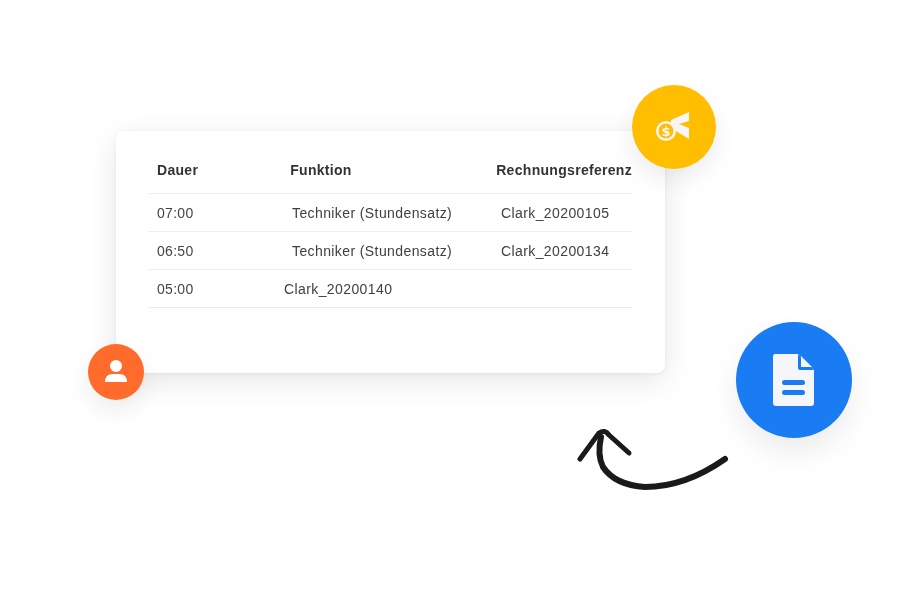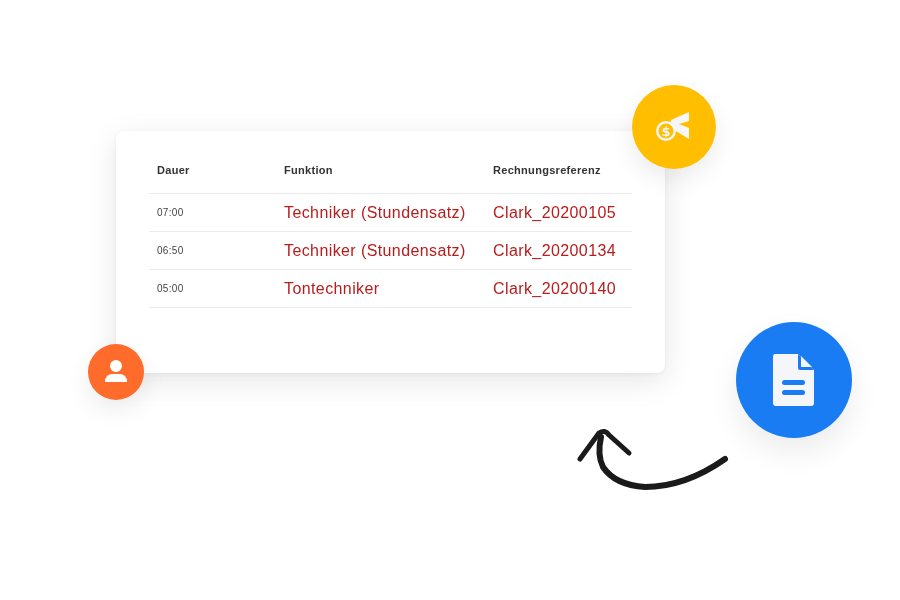--- a/index.html
+++ b/index.html
@@ -4,25 +4,25 @@
 <style>
   html, body { margin:0; padding:0; }
   body { width:900px; height:600px; background:#ffffff; position:relative; overflow:hidden;
          font-family:"Liberation Sans", "DejaVu Sans", sans-serif; color:#3a3a3a; }
   .card { position:absolute; left:116px; top:131px; width:549px; height:242px; background:#fff;
           border-radius:8px; box-shadow:0 8px 30px rgba(0,0,0,0.10), 0 1px 4px rgba(0,0,0,0.05); }
   .table { position:absolute; left:33px; top:16px; width:483px; }
   .row { display:flex; align-items:center; border-bottom:1.5px solid #ececec; height:37px; }
   .row.head { height:46px; }
   .c1 { width:127px; padding-left:8px; }
-  .c2 { width:209px; }
+  .c2 { width:209px;margin-left:8px; }
   .c3 { flex:1; }
-  .head span { font-size:11px; font-weight:600; color:#333; letter-spacing:0.3px; }
-  .body .c1 { font-size:10px; color:#444; letter-spacing:0.3px; }
-  .body .c2, .body .c3 { font-size:16px; color:#b91c1c; letter-spacing:0.4px; }
+  .head span { font-size:14px; font-weight:600; color:#333; letter-spacing:0.3px; }
+  .body .c1 { font-size:14px; color:#444; letter-spacing:0.3px; }
+  .body .c2, .body .c3 { font-size:14px; color:#404040; letter-spacing:0.4px; }
   .circle { position:absolute; border-radius:50%; display:flex; align-items:center; justify-content:center; }
   .money { left:632px; top:85px; width:84px; height:84px; background:#ffbe00;
            box-shadow:0 10px 25px rgba(0,0,0,0.08); }
   .doc { left:736px; top:322px; width:116px; height:116px; background:#1a7cf3;
          box-shadow:0 14px 30px rgba(0,0,0,0.08); }
   .user { left:88px; top:344px; width:56px; height:56px; background:#ff6b2b;
           box-shadow:0 10px 25px rgba(0,0,0,0.08); }
   .arrow { position:absolute; left:575px; top:425px; }
 </style>
 </head>
@@ -41,21 +41,20 @@
         <span class="c2">Techniker (Stundensatz)</span>
         <span class="c3">Clark_20200105</span>
       </div>
       <div class="row">
         <span class="c1">06:50</span>
         <span class="c2">Techniker (Stundensatz)</span>
         <span class="c3">Clark_20200134</span>
       </div>
       <div class="row">
         <span class="c1">05:00</span>
-        <span class="c2">Tontechniker</span>
         <span class="c3">Clark_20200140</span>
       </div>
     </div>
   </div>
 </div>
 
 <div class="circle money">
   <svg width="50" height="50" viewBox="0 0 50 50">
     <path d="M22 18 L40 10 L40 19 L30 22 L40 26 L40 37 L22 26 Z" fill="#f6f6f6"></path>
     <circle cx="17" cy="29" r="10" fill="#f6f6f6"></circle>

